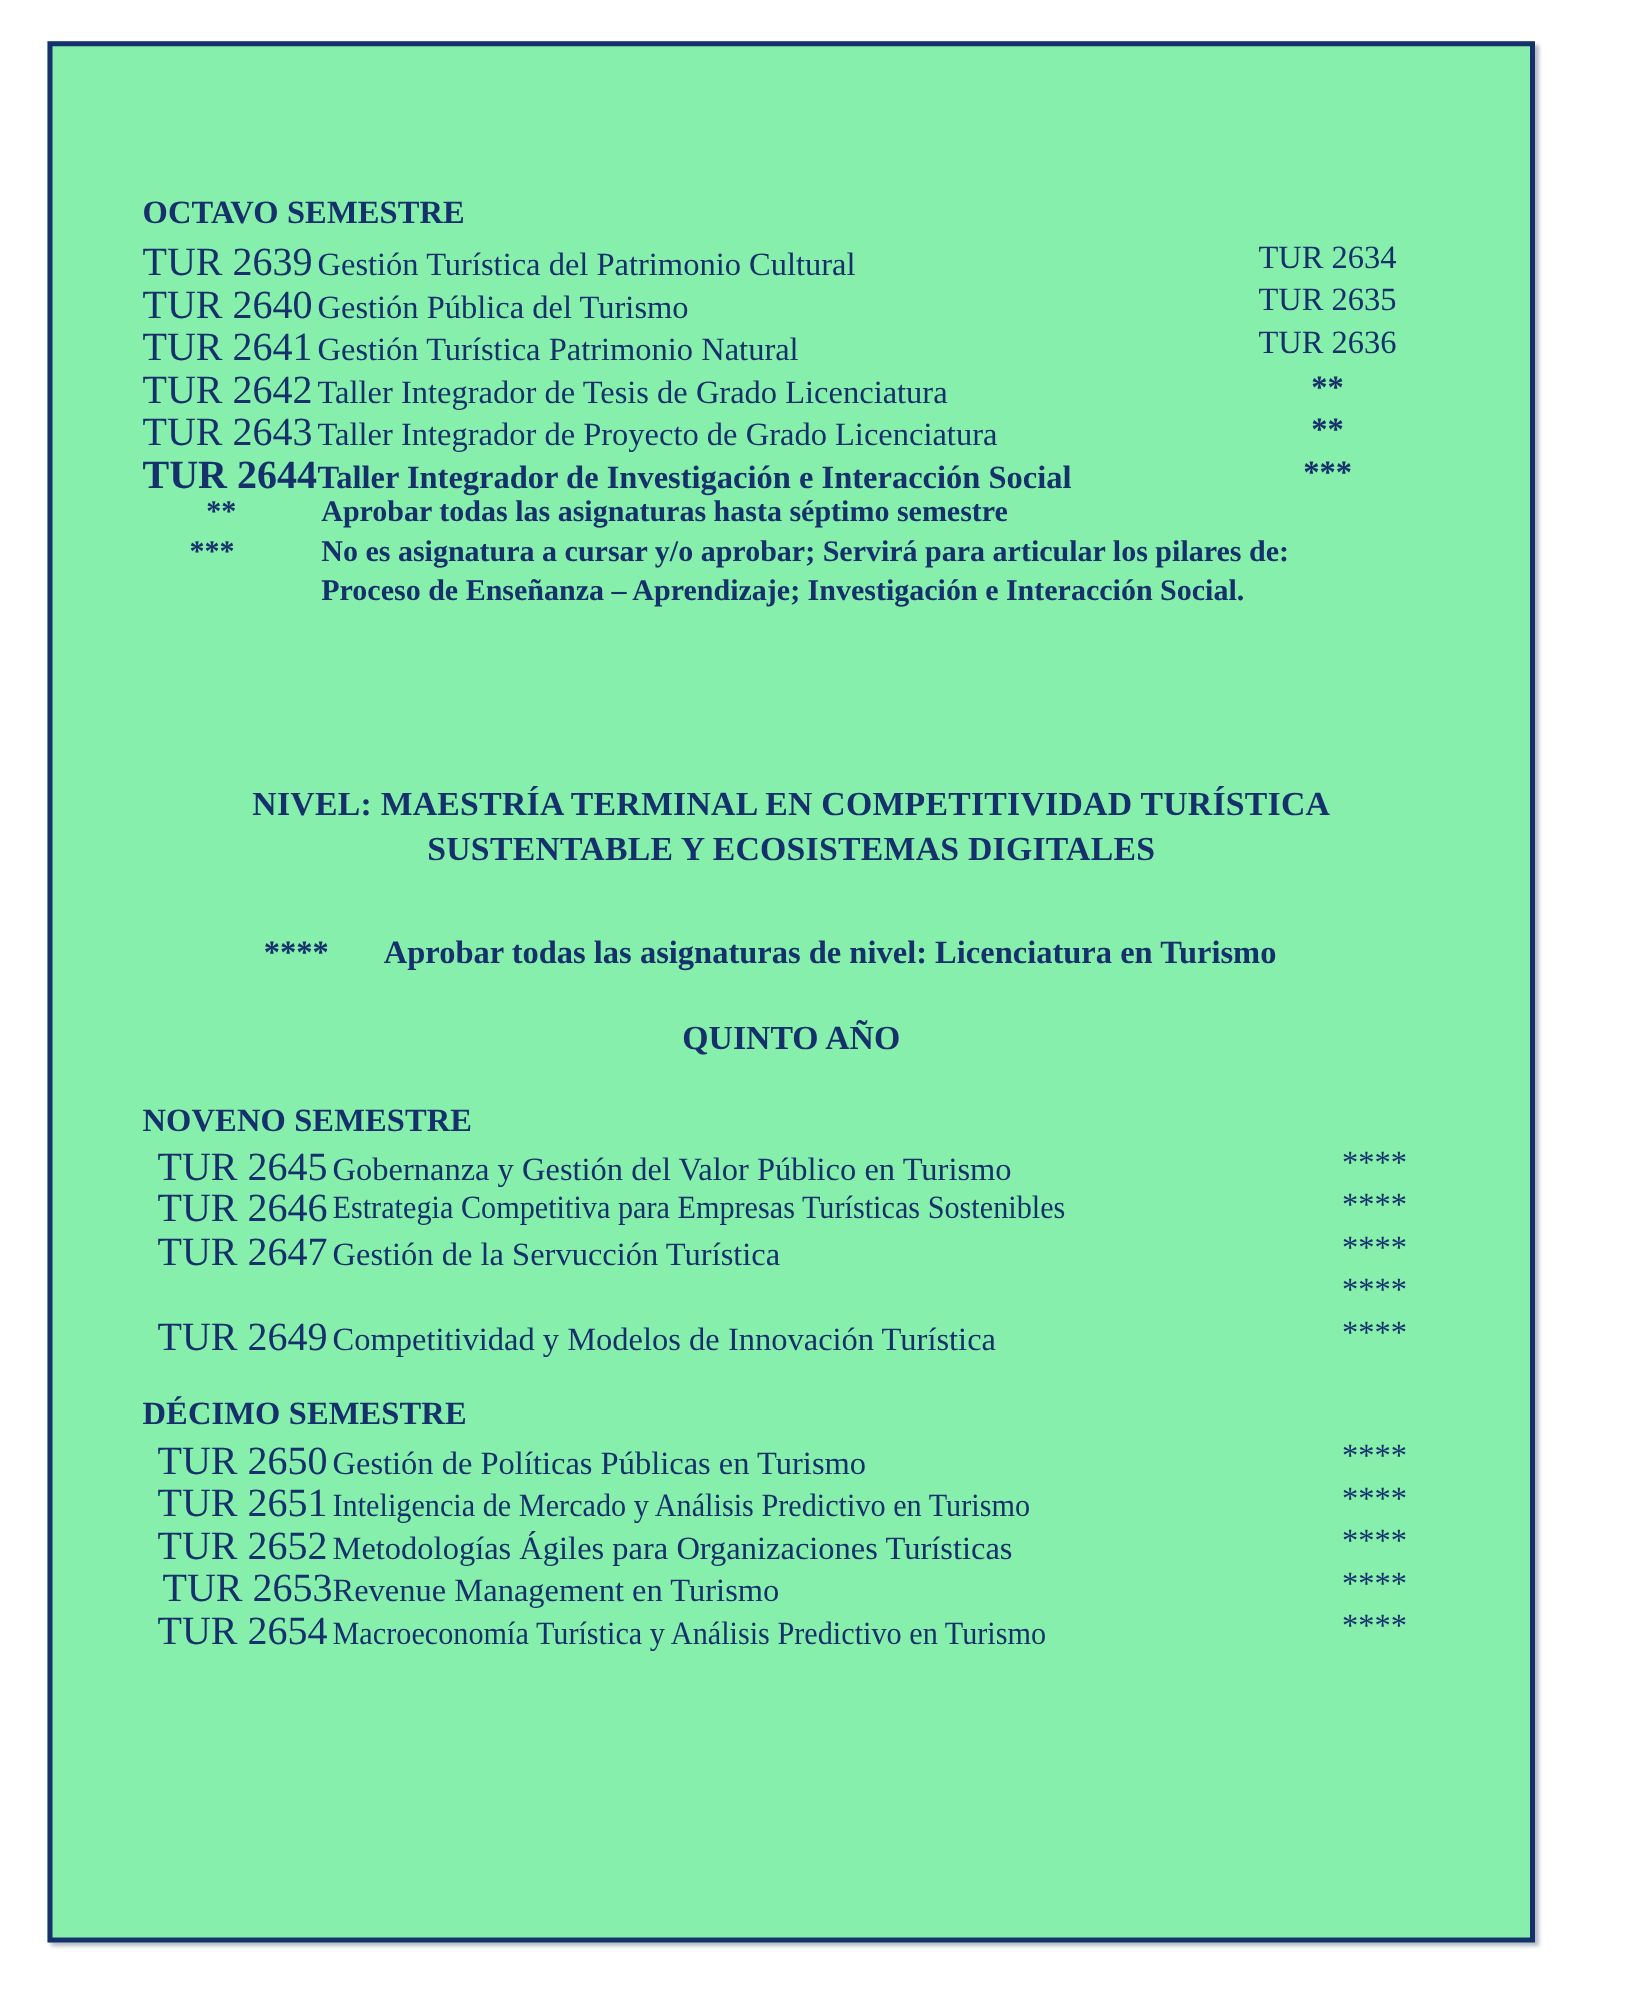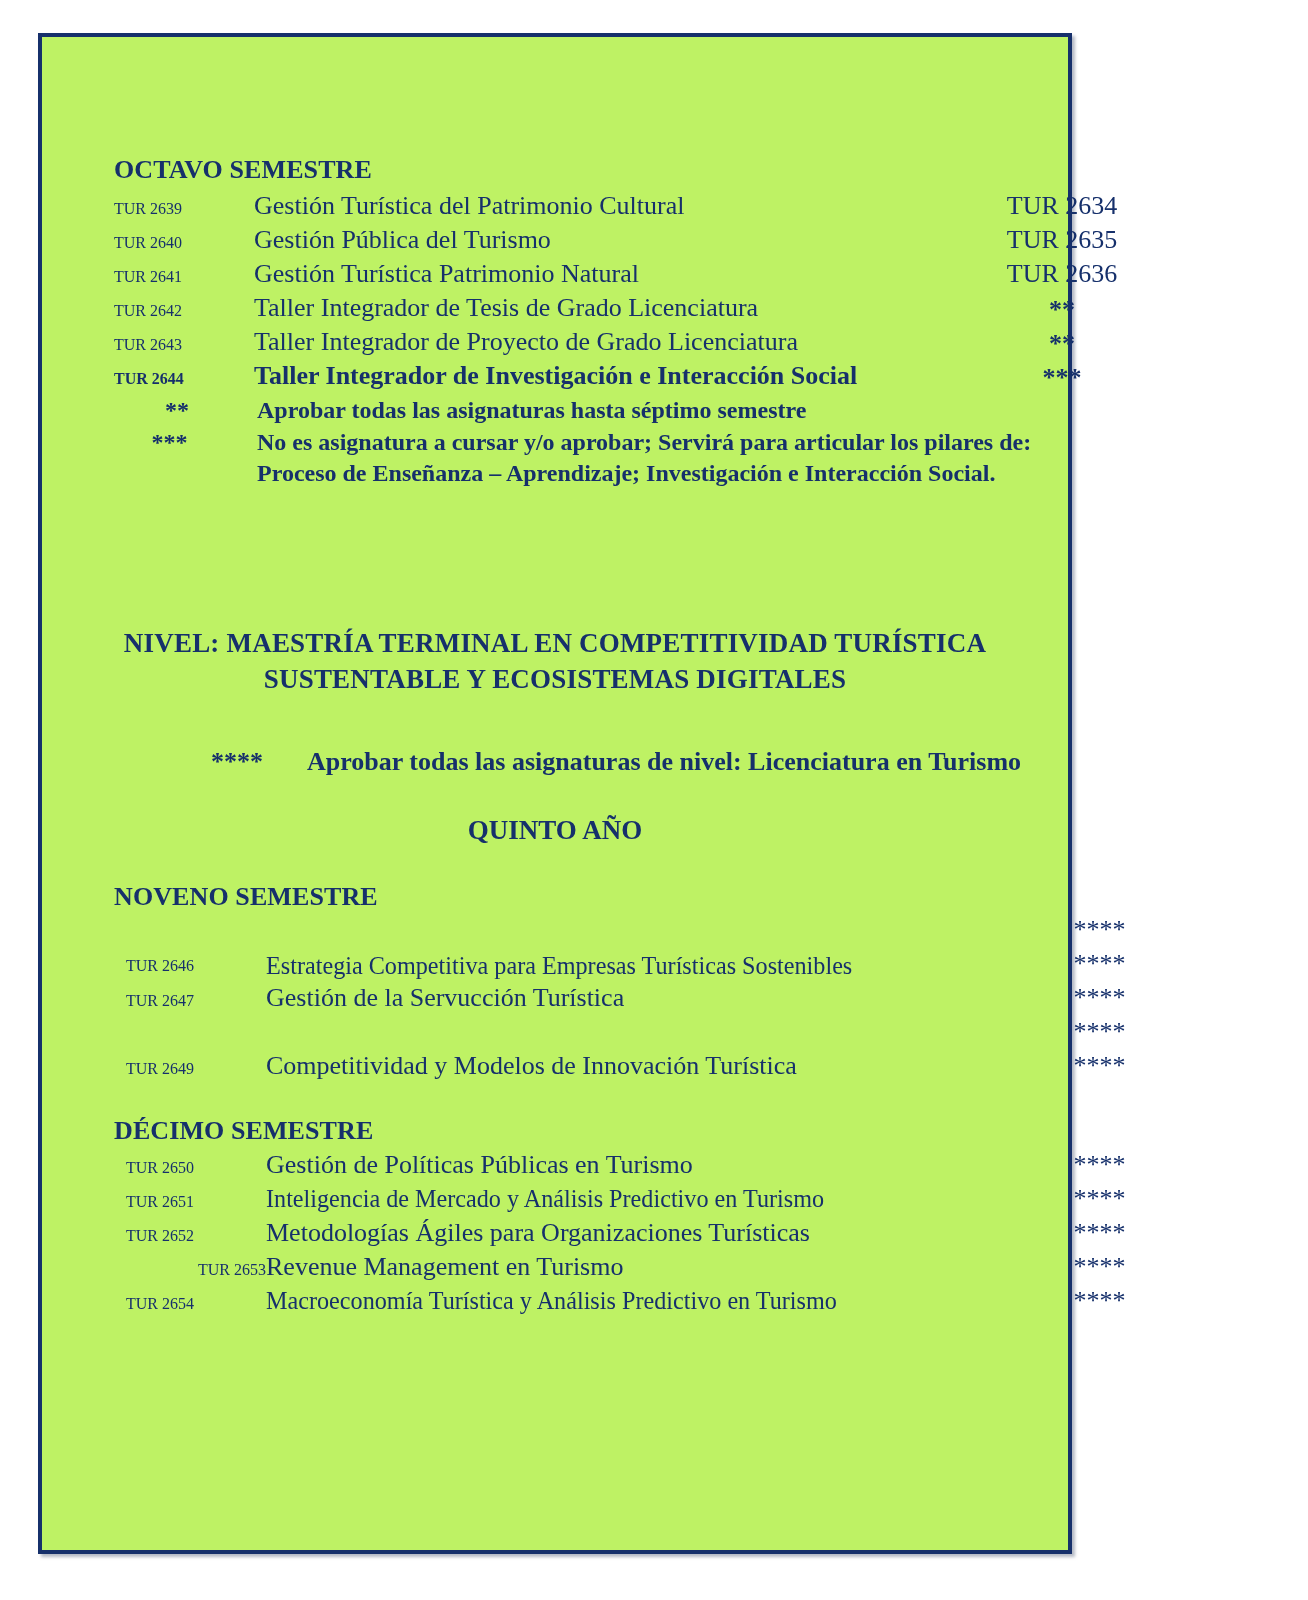--- a/index.html
+++ b/index.html
@@ -13,26 +13,26 @@
     font-family: "Liberation Serif", "DejaVu Serif", serif;
     color: #16306b;
     position: relative;
     overflow: hidden;
   }
 
   .page-frame {
     position: absolute;
     left: 38px;
     top: 33px;
-    width: 1034px;
+    width: 1190px;
     height: 1521px;
     border: 4px solid #16306b;
     box-shadow: 3px 3px 3px rgba(120,130,150,0.55);
     box-sizing: border-box;
-    background: #bef264;
+    background: #86efac;
   }
 
   .content {
     position: absolute;
     left: 0;
     top: 0;
     width: 100%;
     height: 100%;
   }
 
@@ -47,21 +47,21 @@
 
   .course-row {
     position: absolute;
     height: 34px;
     display: flex;
     align-items: baseline;
     white-space: nowrap;
   }
   .course-code {
     width: 140px;
-    font-size: 16px;
+    font-size: 32px;
     flex: 0 0 140px;
   }
   .course-name {
     font-size: 26px;
   }
   .course-req {
     position: absolute;
     font-size: 26px;
     text-align: center;
     white-space: nowrap;
@@ -176,20 +176,24 @@
 
     <div class="note-line" style="left:0; top:710px; width:100%;">
       <span style="position:absolute; left:150px; top:0; width:90px; text-align:center;">****</span>
       <span style="position:absolute; left:265px; top:0;">Aprobar todas las asignaturas de nivel: Licenciatura en Turismo</span>
     </div>
 
     <div class="center-sub" style="left:0; top:778px;">QUINTO AÑO</div>
 
     <div class="sem-heading" style="left:72px; top:845px;">NOVENO SEMESTRE</div>
 
+    <div class="course-row" style="left:84px; top:878px;">
+      <span class="course-code">TUR 2645</span>
+      <span class="course-name">Gobernanza y Gestión del Valor Público en Turismo</span>
+    </div>
     <div class="course-req" style="left:975px; top:878px; width:165px;">****</div>
 
     <div class="course-row" style="left:84px; top:912px;align-items:center;">
       <span class="course-code">TUR 2646</span>
       <span class="course-name cond">Estrategia Competitiva para Empresas Turísticas Sostenibles</span>
     </div>
     <div class="course-req" style="left:975px; top:912px; width:165px;">****</div>
 
     <div class="course-row" style="left:84px; top:946px;">
       <span class="course-code">TUR 2647</span>

